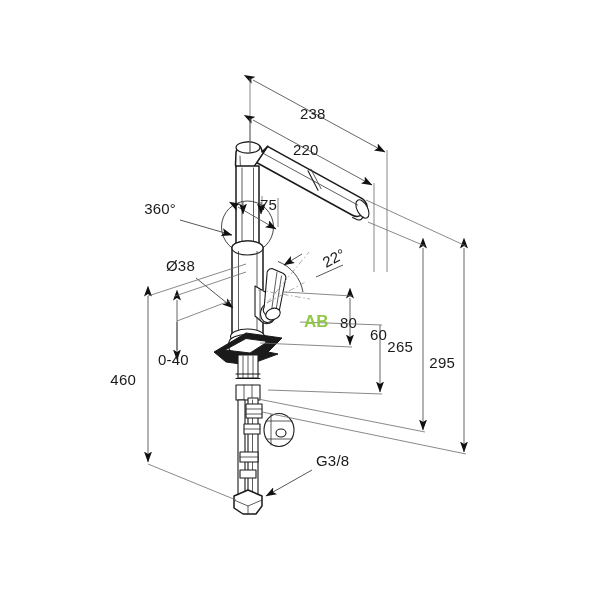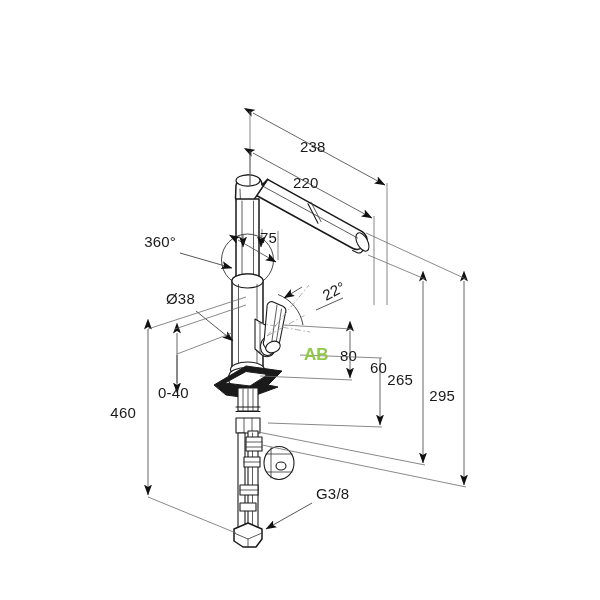--- a/index.html
+++ b/index.html
@@ -15,21 +15,20 @@
     overflow: hidden;
     position: relative;
   }
   #drawing-root {
     position: absolute;
     left: 0;
     top: 0;
     width: 600px;
     height: 505px;
     background: #ffffff;
-    margin-top: 33px;
   }
   svg.sheet {
     display: block;
     width: 600px;
     height: 600px;
   }
   .dimtext {
     font-family: "Liberation Sans", sans-serif;
     font-size: 15px;
     fill: #1a1a1a;

